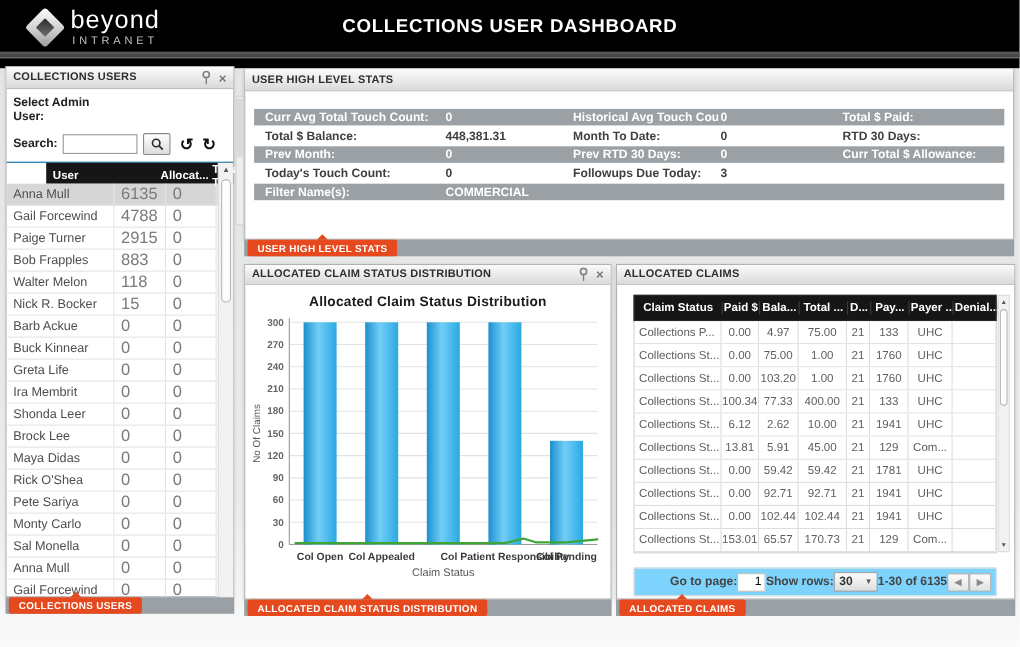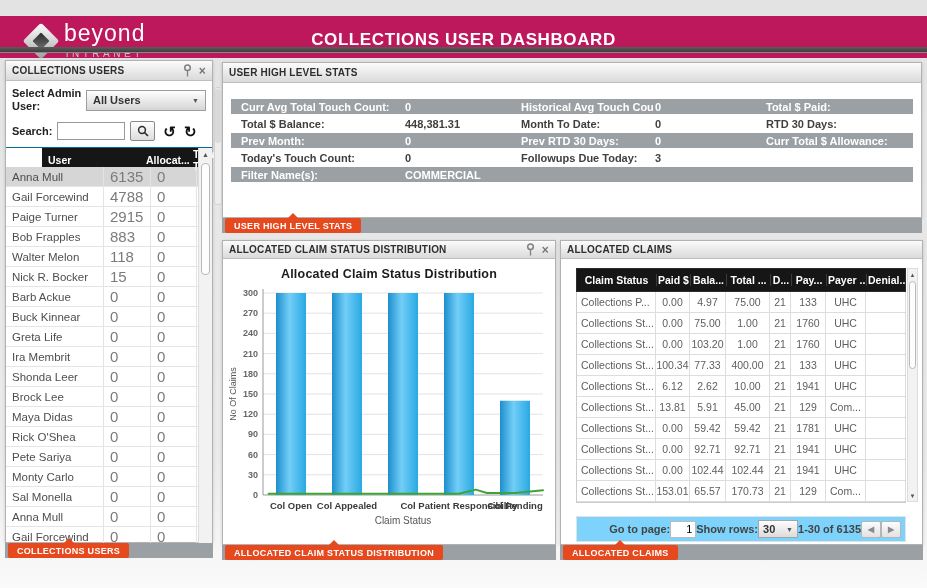--- a/index.html
+++ b/index.html
@@ -3,21 +3,21 @@
 <meta charset="utf-8">
 <style>
   * { box-sizing: border-box; margin: 0; padding: 0; }
   html,body { width: 927px; height: 588px; }
   body {
     font-family: "Liberation Sans", sans-serif;
     background: linear-gradient(180deg,#e3e3e3 0%,#ebebeb 78%,#fafafa 100%);
     position: relative; overflow: hidden;
   }
   
-  .top-header { position:absolute; left:0; top:16px; width:927px; height:42px; background:#be185d; }
+  .top-header { position:absolute; left:0; top:0; width:927px; height:62px; background:#000000; }
   .hdr-strip { position:absolute; left:0; top:47px; width:927px; height:6px;
     background:linear-gradient(#5c5c5c,#3e3e3e); border-bottom:1px solid #8a8a8a; }
   .logo { position:absolute; left:24px; top:6px; display:flex; align-items:center; gap:10px; }
   .logo-diamond { width:26px; height:26px; transform:rotate(45deg); margin-left:4px;
     background:linear-gradient(135deg,#ffffff 0%,#cfcfcf 55%,#9a9a9a 100%); border-radius:3px; position:relative; }
   .logo-diamond::after { content:""; position:absolute; left:7px; top:7px; width:12px; height:12px;
     background:linear-gradient(135deg,#2b2b2b,#6e6e6e); border-radius:1px; }
   .logo-main { color:#fff; font-size:23px; font-weight:400; letter-spacing:1px; line-height:1; }
   .logo-sub { color:#c4c4c4; font-size:10px; letter-spacing:3.5px; text-align:center; margin-top:3px; }
   .app-title { position:absolute; left:0; top:0; width:927px; height:47px; display:flex;
@@ -132,24 +132,20 @@
           <circle cx="4.5" cy="3.8" r="2.8" fill="none" stroke="#808080" stroke-width="1.5"></circle>
           <line x1="4.5" y1="6.6" x2="4.5" y2="12.5" stroke="#808080" stroke-width="1.3"></line>
         </svg>
     </span>
     <span class="close-icon">×</span>
   </div>
   <div class="p-body">
     <div class="controls">
       <div class="ctrl-row1">
         <label class="ctl-label">Select Admin User:</label>
-        <div class="dropdown">
-          <span>All Users</span>
-          <span class="dd-arrow">▼</span>
-        </div>
       </div>
       <div class="ctrl-row2">
         <label class="ctl-label2">Search:</label>
         <input class="search-input" style="">
         <button class="search-btn">
           <svg width="12" height="12" viewBox="0 0 12 12">
               <circle cx="5" cy="5" r="3.4" fill="none" stroke="#2d2d2d" stroke-width="1.5"></circle>
               <line x1="7.6" y1="7.6" x2="11" y2="11" stroke="#2d2d2d" stroke-width="1.6"></line>
             </svg>
         </button>

